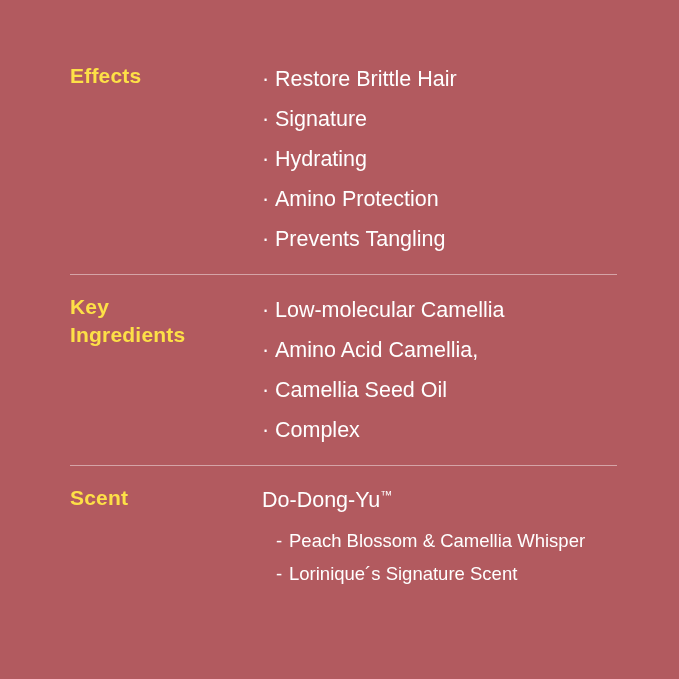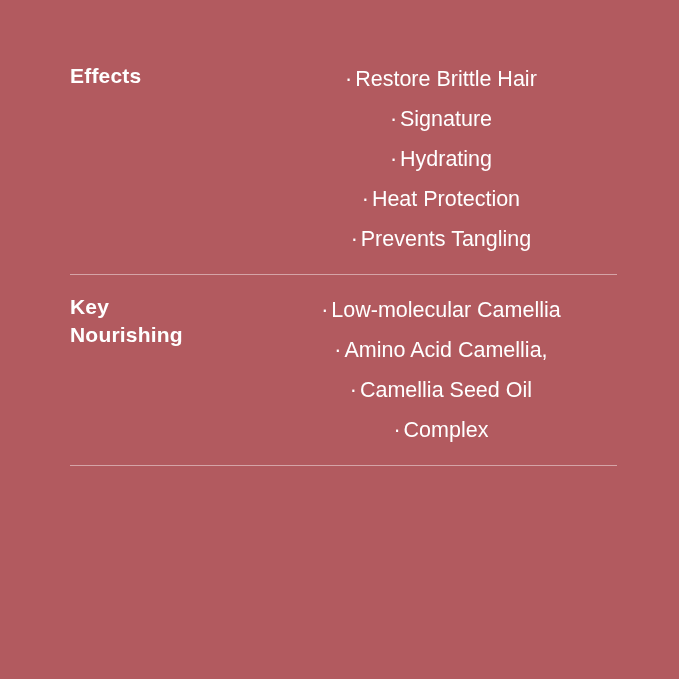--- a/index.html
+++ b/index.html
@@ -41,39 +41,38 @@
   .label-cell {
     width: 182px;
     padding: 0 10px 0 0;
     vertical-align: top;
   }
   .label {
     font-size: 21px;
     font-weight: bold;
     line-height: 1.32;
     letter-spacing: 0.2px;
-    color: #ffffff;
+    color: #fde047;
     padding-top: 2px;
   }
   .value-cell {
     vertical-align: top;
     padding: 0;
   }
   ul.bullets {
     list-style: none;
     margin: 0;
     padding: 0;
   }
   ul.bullets li {
     font-size: 21.5px;
     line-height: 1.86;
     color: #ffffff;
     font-weight: 400;
     white-space: nowrap;
-    text-align: center;
   }
   .bullet-dot {
     display: inline-block;
     width: 13px;
     color: #ffffff;
   }
   .scent-main {
     font-size: 21.5px;
     line-height: 1.6;
     color: #ffffff;
@@ -111,51 +110,65 @@
 
       <tr class="spec-row sec-effects">
         <td class="label-cell">
           <div class="label">Effects</div>
         </td>
         <td class="value-cell">
           <ul class="bullets">
             <li><span class="bullet-dot">·</span><span>Restore Brittle Hair</span></li>
             <li><span class="bullet-dot">·</span><span>Signature</span></li>
             <li><span class="bullet-dot">·</span><span>Hydrating</span></li>
-            <li><span class="bullet-dot">·</span><span>Heat Protection</span></li>
+            <li><span class="bullet-dot">·</span><span>Amino Protection</span></li>
             <li><span class="bullet-dot">·</span><span>Prevents Tangling</span></li>
           </ul>
         </td>
       </tr>
 
       <tr class="divider-row">
         <td colspan="2">
             <div class="divider"></div>
           </td>
       </tr>
 
       <tr class="spec-row sec-key">
         <td class="label-cell">
           <div class="label">
             <span>Key</span><br>
-            <span>Nourishing</span>
+            <span>Ingredients</span>
           </div>
         </td>
         <td class="value-cell">
           <ul class="bullets">
             <li><span class="bullet-dot">·</span><span>Low-molecular Camellia</span></li>
             <li><span class="bullet-dot">·</span><span>Amino Acid Camellia,</span></li>
             <li><span class="bullet-dot">·</span><span>Camellia Seed Oil</span></li>
             <li><span class="bullet-dot">·</span><span>Complex</span></li>
           </ul>
         </td>
       </tr>
 
       <tr class="divider-row">
         <td colspan="2">
             <div class="divider"></div>
           </td>
       </tr>
 
+      <tr class="spec-row sec-scent">
+        <td class="label-cell">
+          <div class="label">Scent</div>
+        </td>
+        <td class="value-cell">
+          <div class="scent-main">
+            <span>Do-Dong-Yu</span><span class="tm">™</span>
+          </div>
+          <ul class="subnotes">
+            <li><span class="dash">-</span><span>Peach Blossom &amp; Camellia Whisper</span></li>
+            <li><span class="dash">-</span><span>Lorinique´s Signature Scent</span></li>
+          </ul>
+        </td>
+      </tr>
 
     </tbody>
   </table>
 </div>
 
 </body></html>

